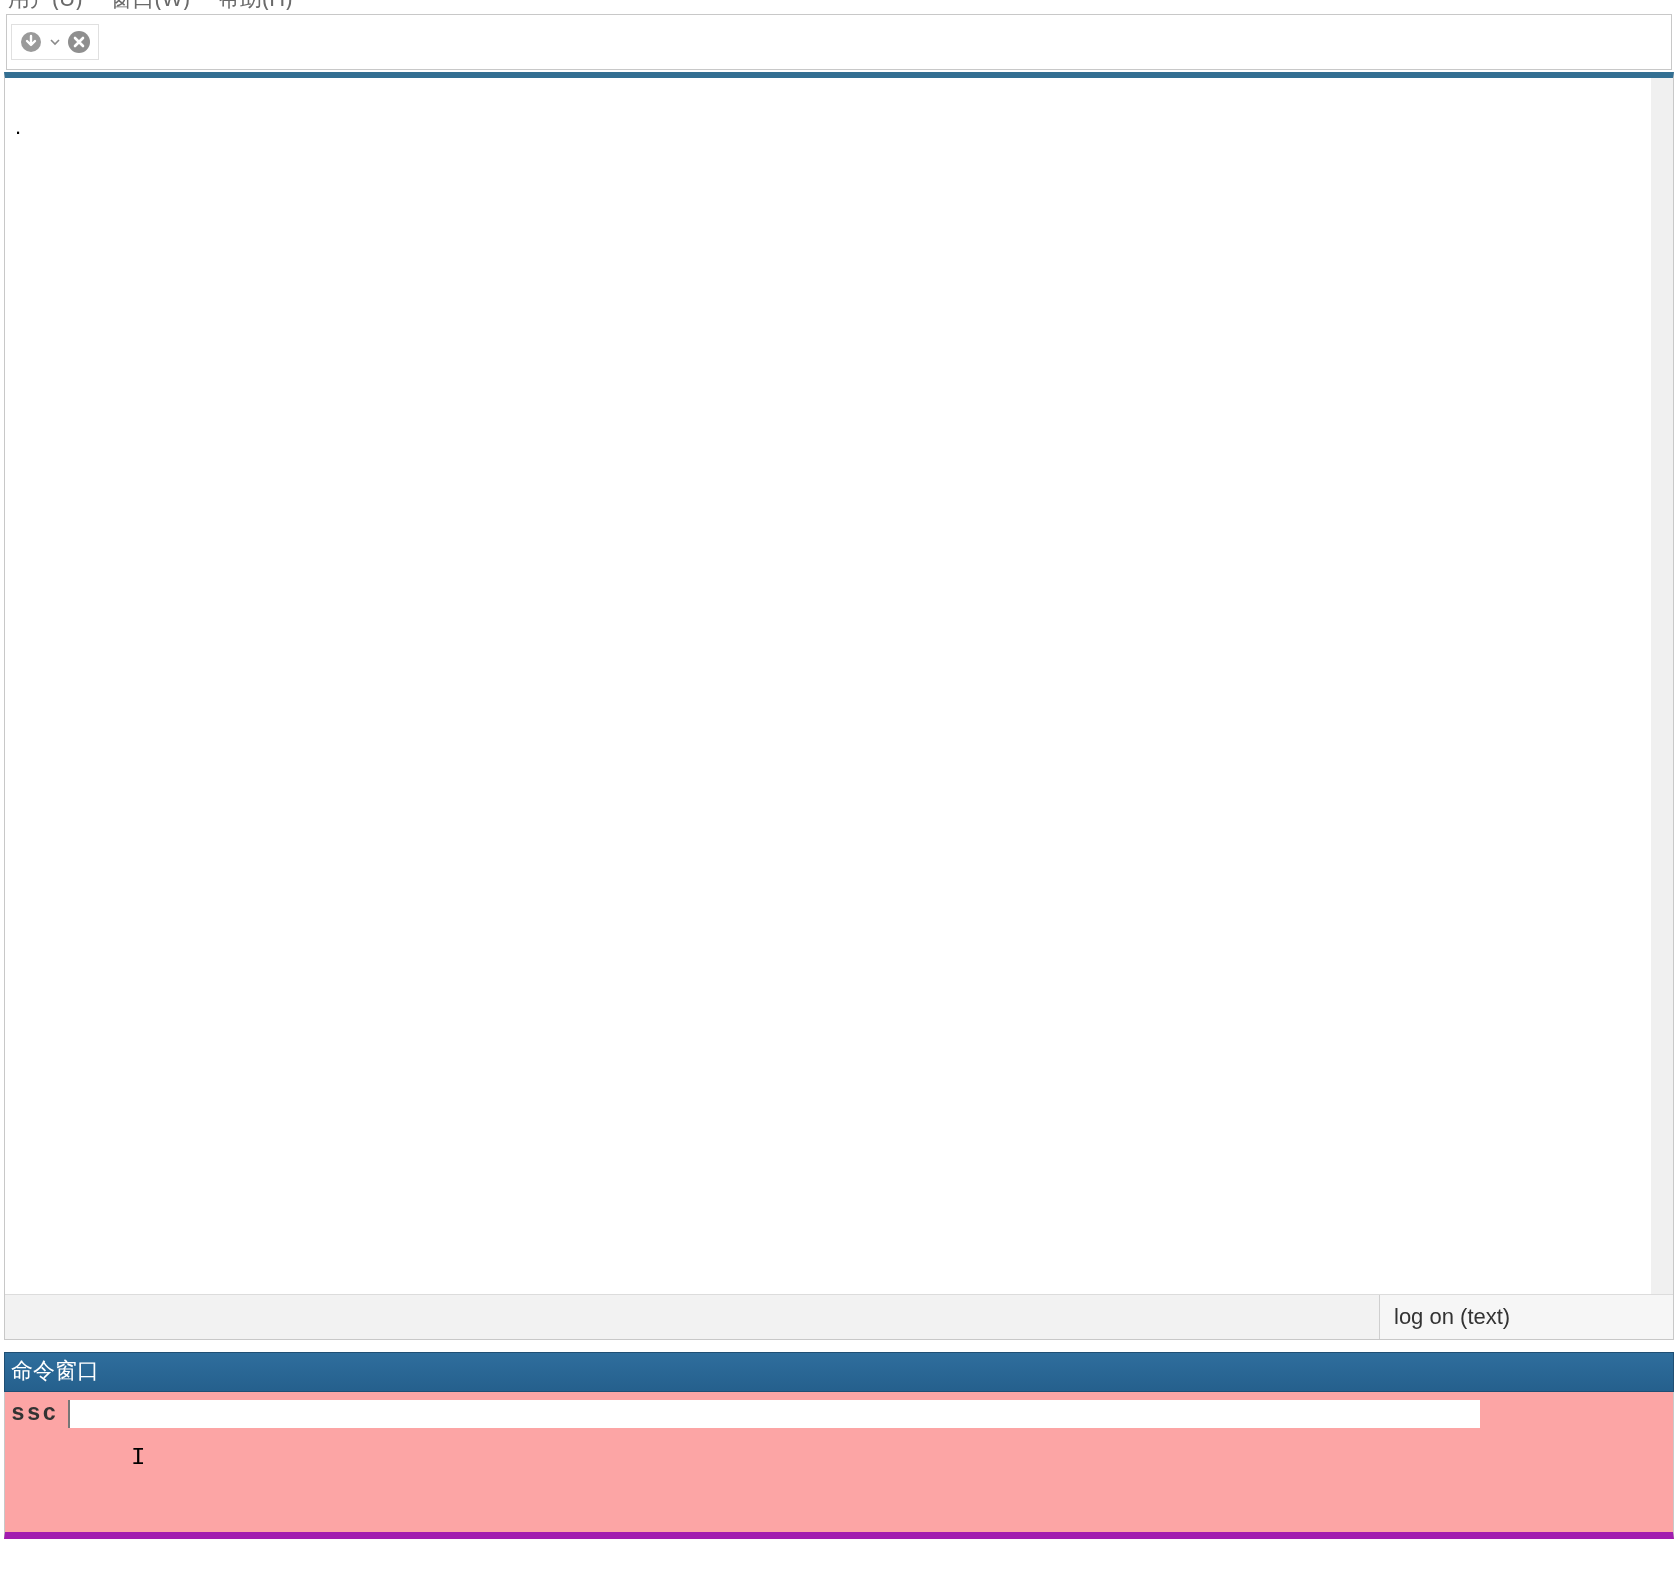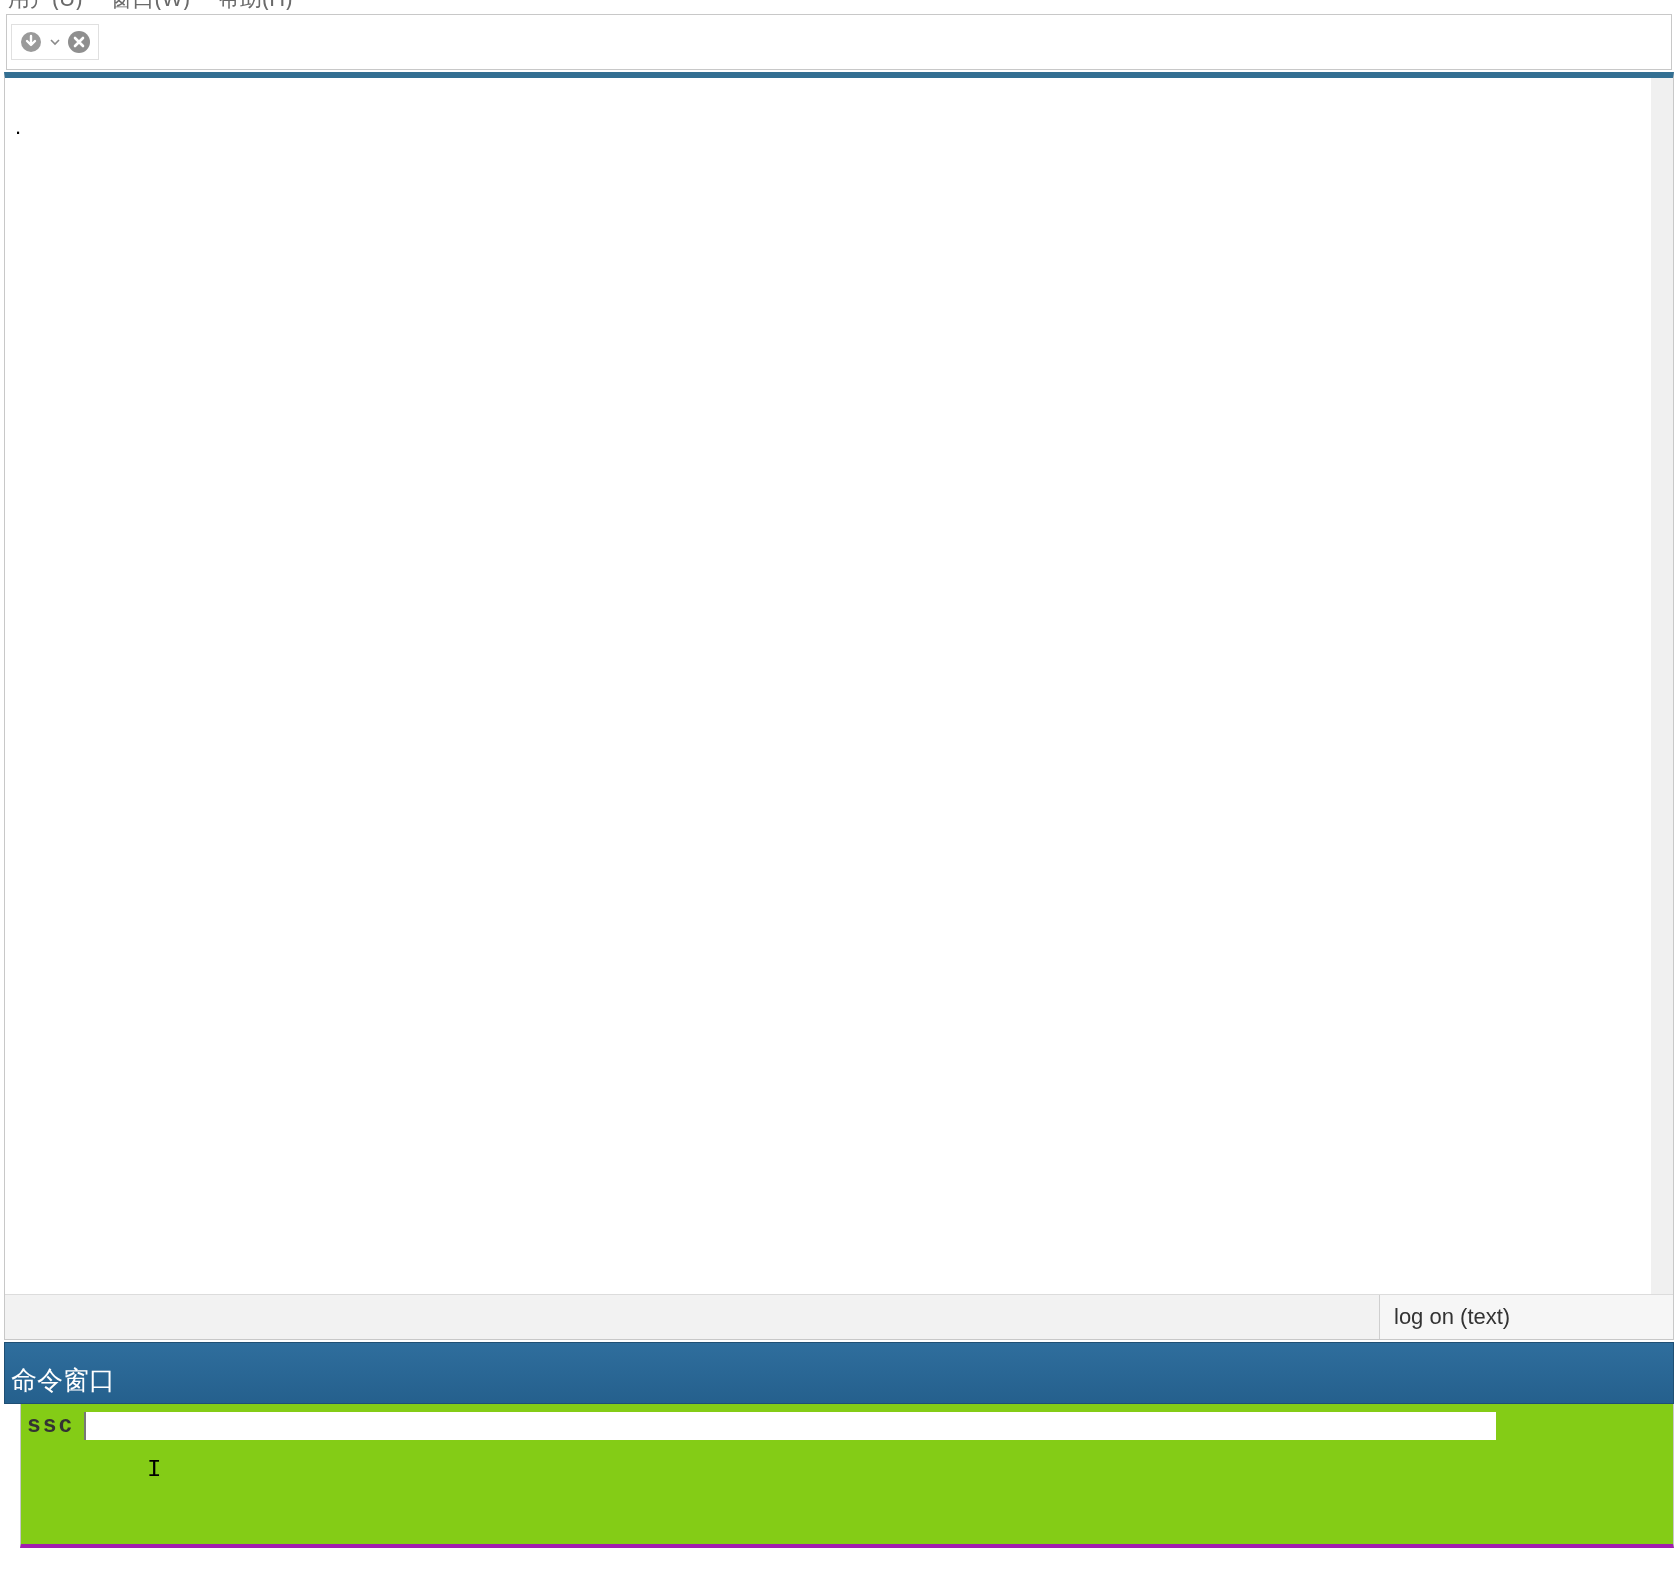--- a/index.html
+++ b/index.html
@@ -108,33 +108,33 @@
     display: flex;
     align-items: center;
     font-size: 22px;
     color: #333;
     background: #f6f6f6;
   }
   .command-titlebar {
     background: #2b6a99;
     background: linear-gradient(#2f6e9d, #25608d);
     color: #ffffff;
-    font-size: 26px;
-    padding: 20px 8px 5px 6px;
-    margin: 2px 4px 0 4px;
+    font-size: 22px;
+    padding: 3px 8px 5px 6px;
+    margin: 12px 4px 0 4px;
     border: 1px solid #1f4f74;
   }
   .command-body {
-    margin: 0 4px 4px 20px;
+    margin: 0 4px 4px 4px;
     border-left: 1px solid #c8c8c8;
     border-right: 1px solid #c8c8c8;
-    border-bottom: 4px solid #a21caf;
+    border-bottom: 7px solid #a21caf;
     height: 140px;
     position: relative;
-    background: #84cc16;
+    background: #fca5a5;
   }
   .command-line {
     position: absolute;
     top: 8px;
     left: 6px;
     display: flex;
     align-items: center;
     font-family: "Consolas", "Courier New", monospace;
     font-size: 23px;
     font-weight: bold;

